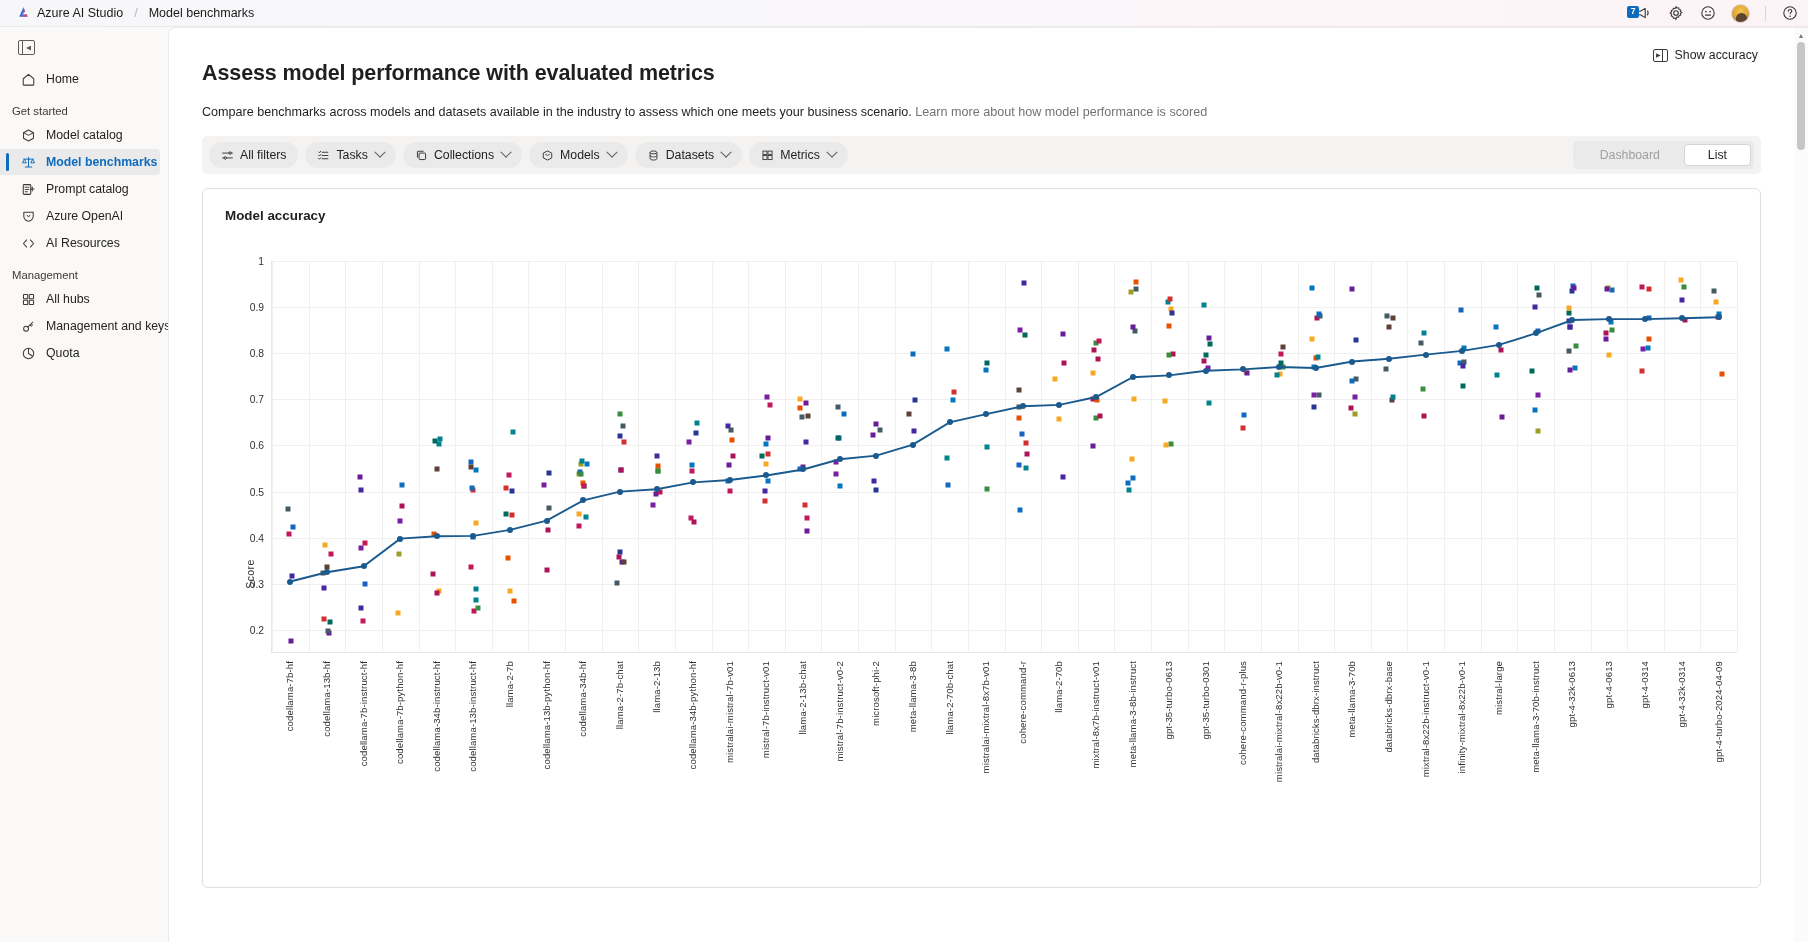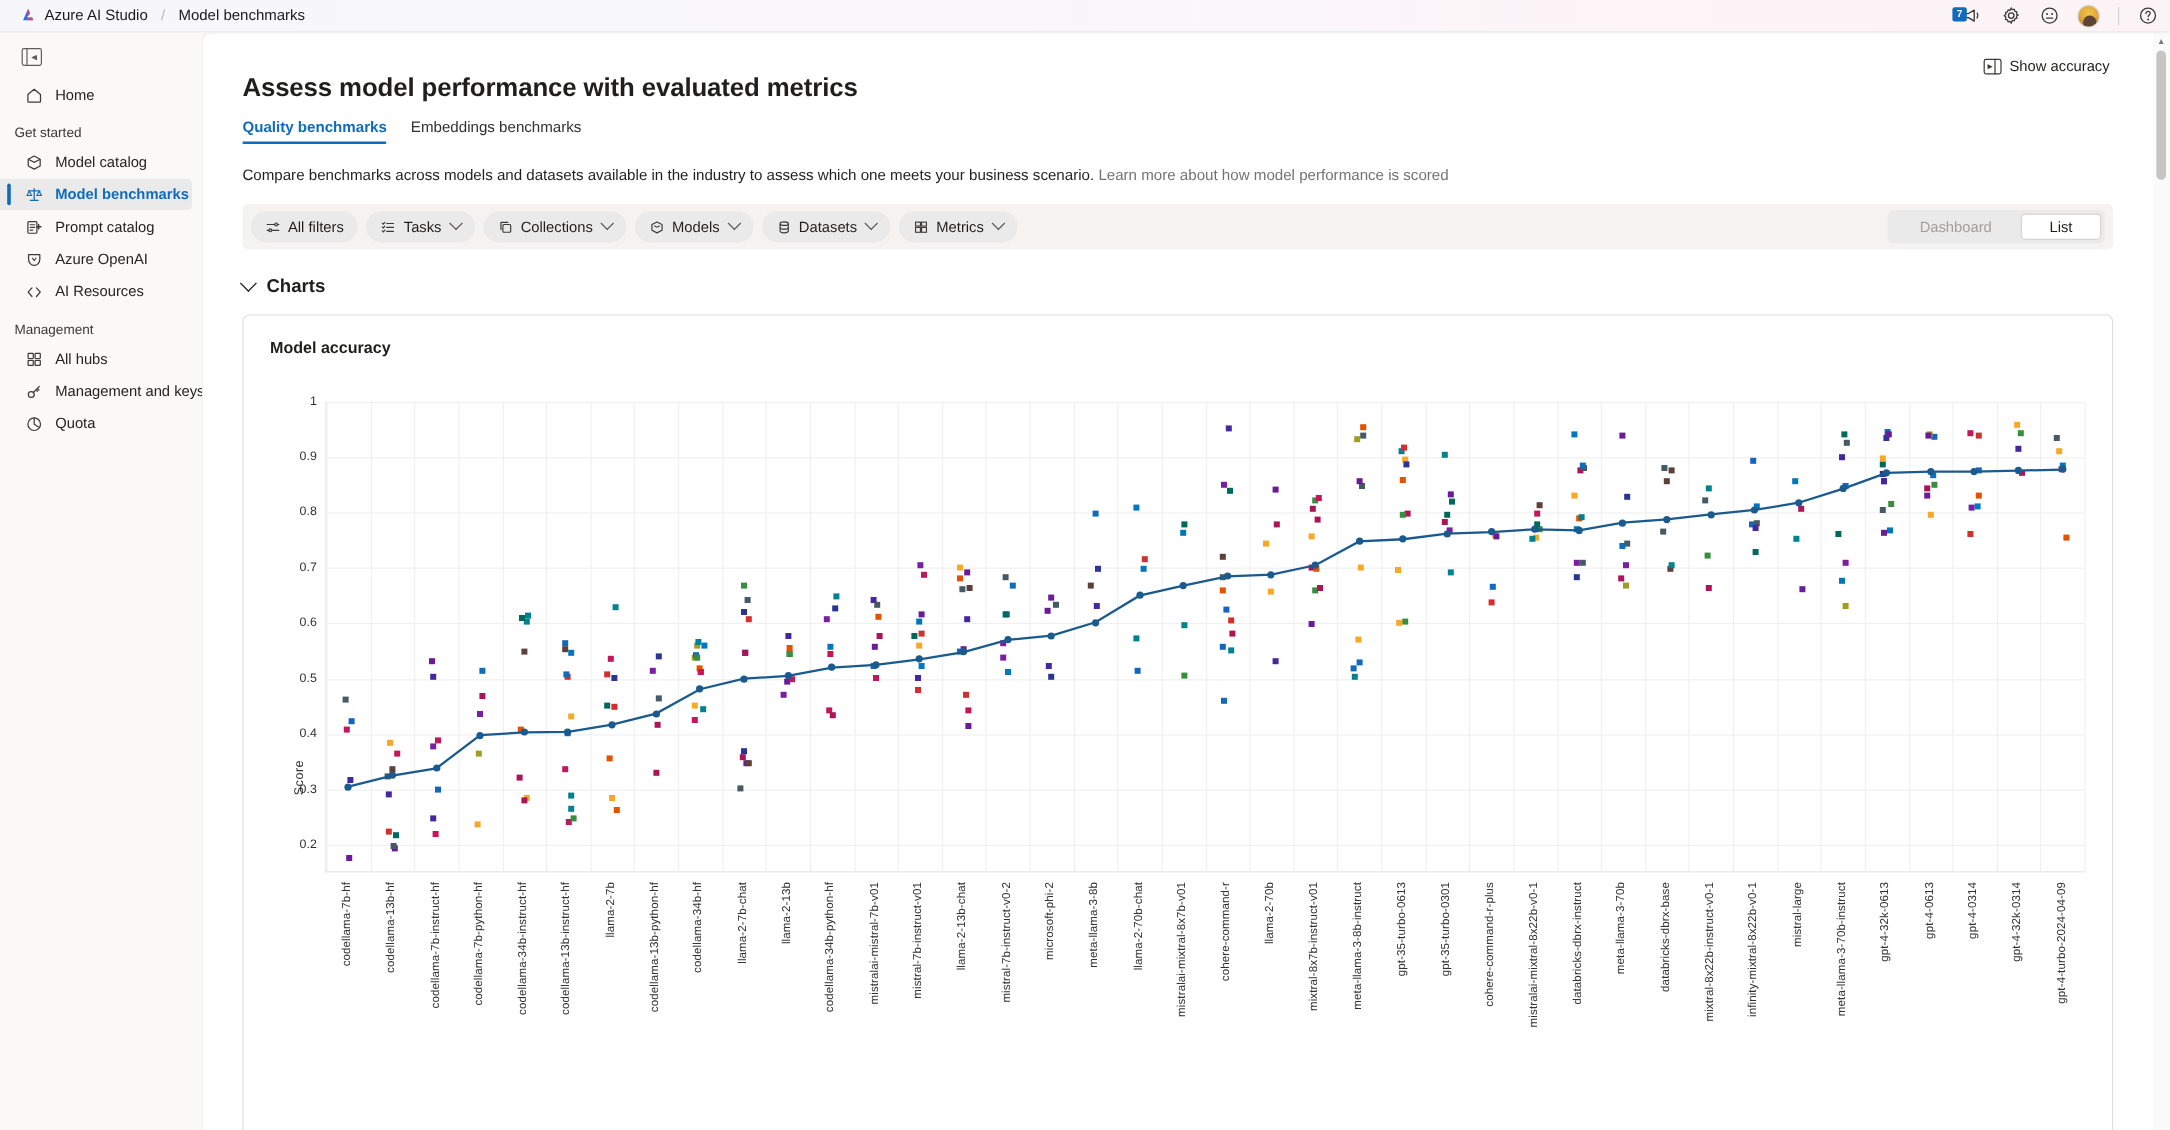--- a/index.html
+++ b/index.html
@@ -346,24 +346,20 @@
   <div id="content">
     <div id="scrollpane">
 
       <div class="showfilters">
         <span class="sf-ico"></span>
         <span>Show accuracy</span>
       </div>
 
       <h1 class="page-title">Assess model performance with evaluated metrics</h1>
 
-      <div class="tabs">
-        <div class="tab active">Quality benchmarks</div>
-        <div class="tab">Embeddings benchmarks</div>
-      </div>
 
       <div class="subtitle">
         <span>Compare benchmarks across models and datasets available in the industry to assess which one meets your business scenario.</span>
         <a class="link" href="#">Learn more about how model performance is scored</a>
       </div>
 
       <div class="filterbar">
         <div class="pill">
           <span class="pill-ico">
             <svg width="13" height="13" viewBox="0 0 16 16">
@@ -434,24 +430,20 @@
           <span>Metrics</span>
           <span class="chev"></span>
         </div>
 
         <div class="toggle-wrap">
           <div class="toggle">Dashboard</div>
           <div class="toggle on">List</div>
         </div>
       </div>
 
-      <div class="charts-head">
-        <span class="chev-down"></span>
-        <span>Charts</span>
-      </div>
 
       <div class="chart-card">
         <div class="chart-title">Model accuracy</div>
 
         <div class="plot">
           <div class="ylabel">Score</div>
           <div class="grid-area" id="grid-area">
               <div class="hline" style="top: 0px;"></div>
               <div class="ytick" style="top: 0px; right: 1473px;">1</div>
               <div class="hline" style="top: 46.1176px;"></div>

